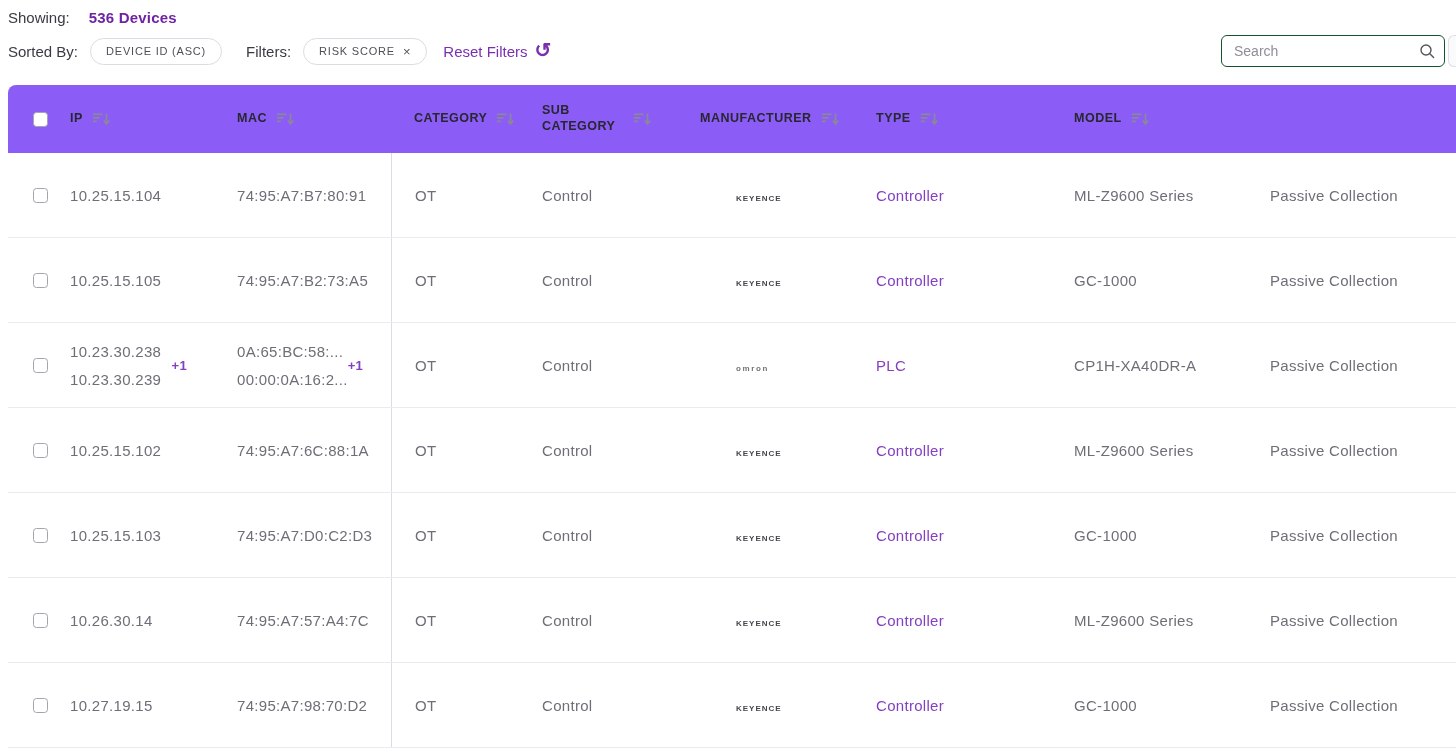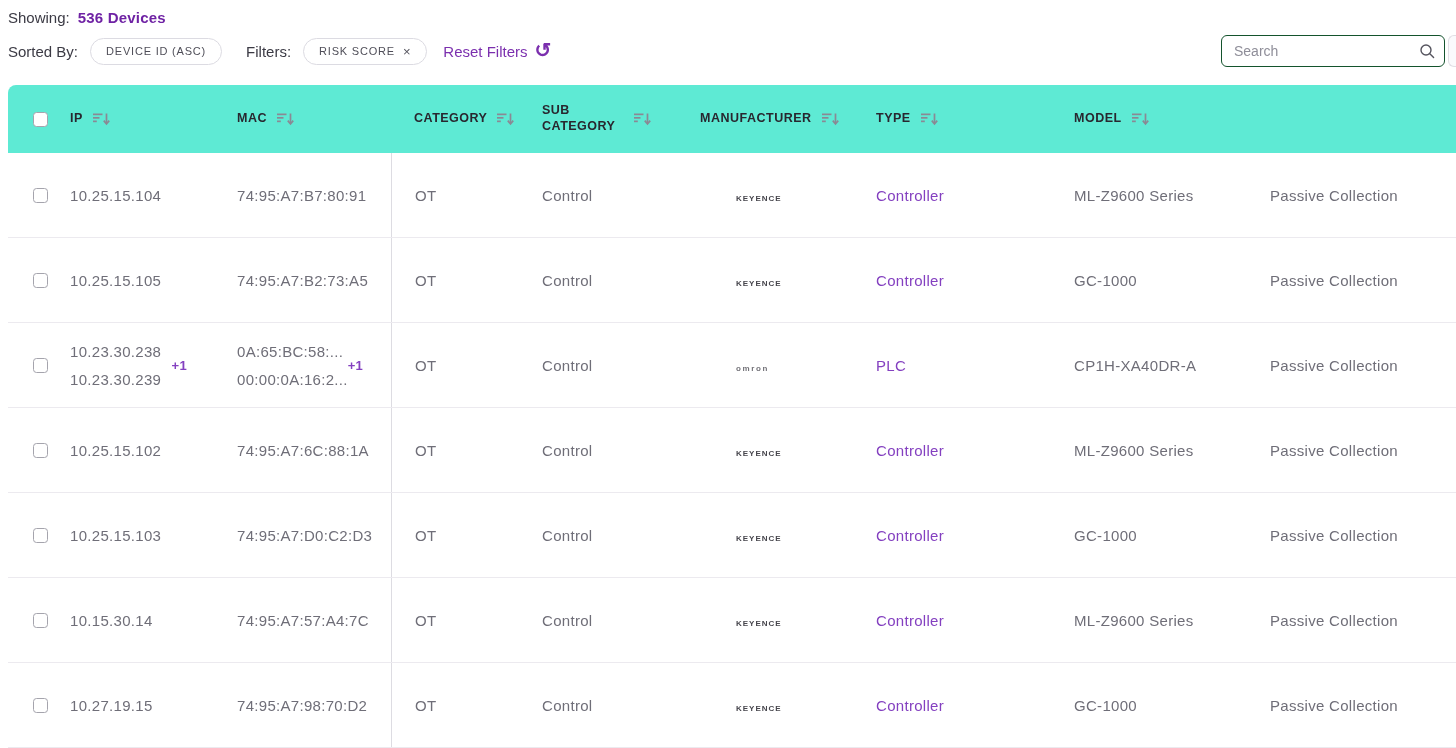--- a/index.html
+++ b/index.html
@@ -6,21 +6,21 @@
   html,body { background:#fff; }
   body {
     width:1456px; height:748px; overflow:hidden; position:relative;
     font-family:"Liberation Sans", sans-serif;
     -webkit-font-smoothing:antialiased;
   }
 
   
   .topbar {
     position:absolute; left:8px; top:6px; height:22px;
-    display:flex; align-items:center; gap:8px;
+    display:flex; align-items:center; gap:19px;
     font-size:15px; color:#3b3a44;
   }
   .device-count { color:#6f22a4; font-weight:bold; letter-spacing:.2px; }
 
   .controlbar {
     position:absolute; left:8px; top:35px; right:0; height:32px;
     display:flex; align-items:center;
   }
   .label { font-size:15px; color:#3b3a44; }
   .chip {
@@ -63,21 +63,21 @@
   .table {
     position:absolute; left:8px; top:85px; right:0; bottom:0;
     border-radius:8px 0 0 0; overflow:hidden;
   }
   .grid-row {
     display:grid;
     grid-template-columns:62px 167px 154px 151px 158px 176px 198px 196px 1fr;
     align-items:center;
   }
   .thead {
-    background:#5eead4; height:68px;
+    background:#8b5cf6; height:68px;
     font-size:12.5px; font-weight:bold; letter-spacing:.5px; color:#28272f;
   }
   .th { display:flex; align-items:center; gap:10px; }
   .th-label { line-height:1.25; }
   .th-subcat .th-label { max-width:82px; }
   .th-datasources { padding-right:8px; }
   .th-datasources .th-label { max-width:135px; }
   .th-datasources .sort-btn { margin-left:auto; }
   .th-cat { padding-left:23px; }
   .sort-btn { display:inline-flex; cursor:pointer; flex:none; }
@@ -411,21 +411,21 @@
       <span>Passive Collection</span>
     </div>
   </div>
 
   <div class="grid-row tr">
     <div class="td">
       <span class="checkbox"></span>
     </div>
     <div class="td td-ip multi">
       <span class="values">
-            <span>10.15.30.14</span>
+            <span>10.26.30.14</span>
           </span>
 
     </div>
     <div class="td td-mac multi">
       <span class="values">
             <span>74:95:A7:57:A4:7C</span>
           </span>
 
     </div>
     <div class="td td-cat">

